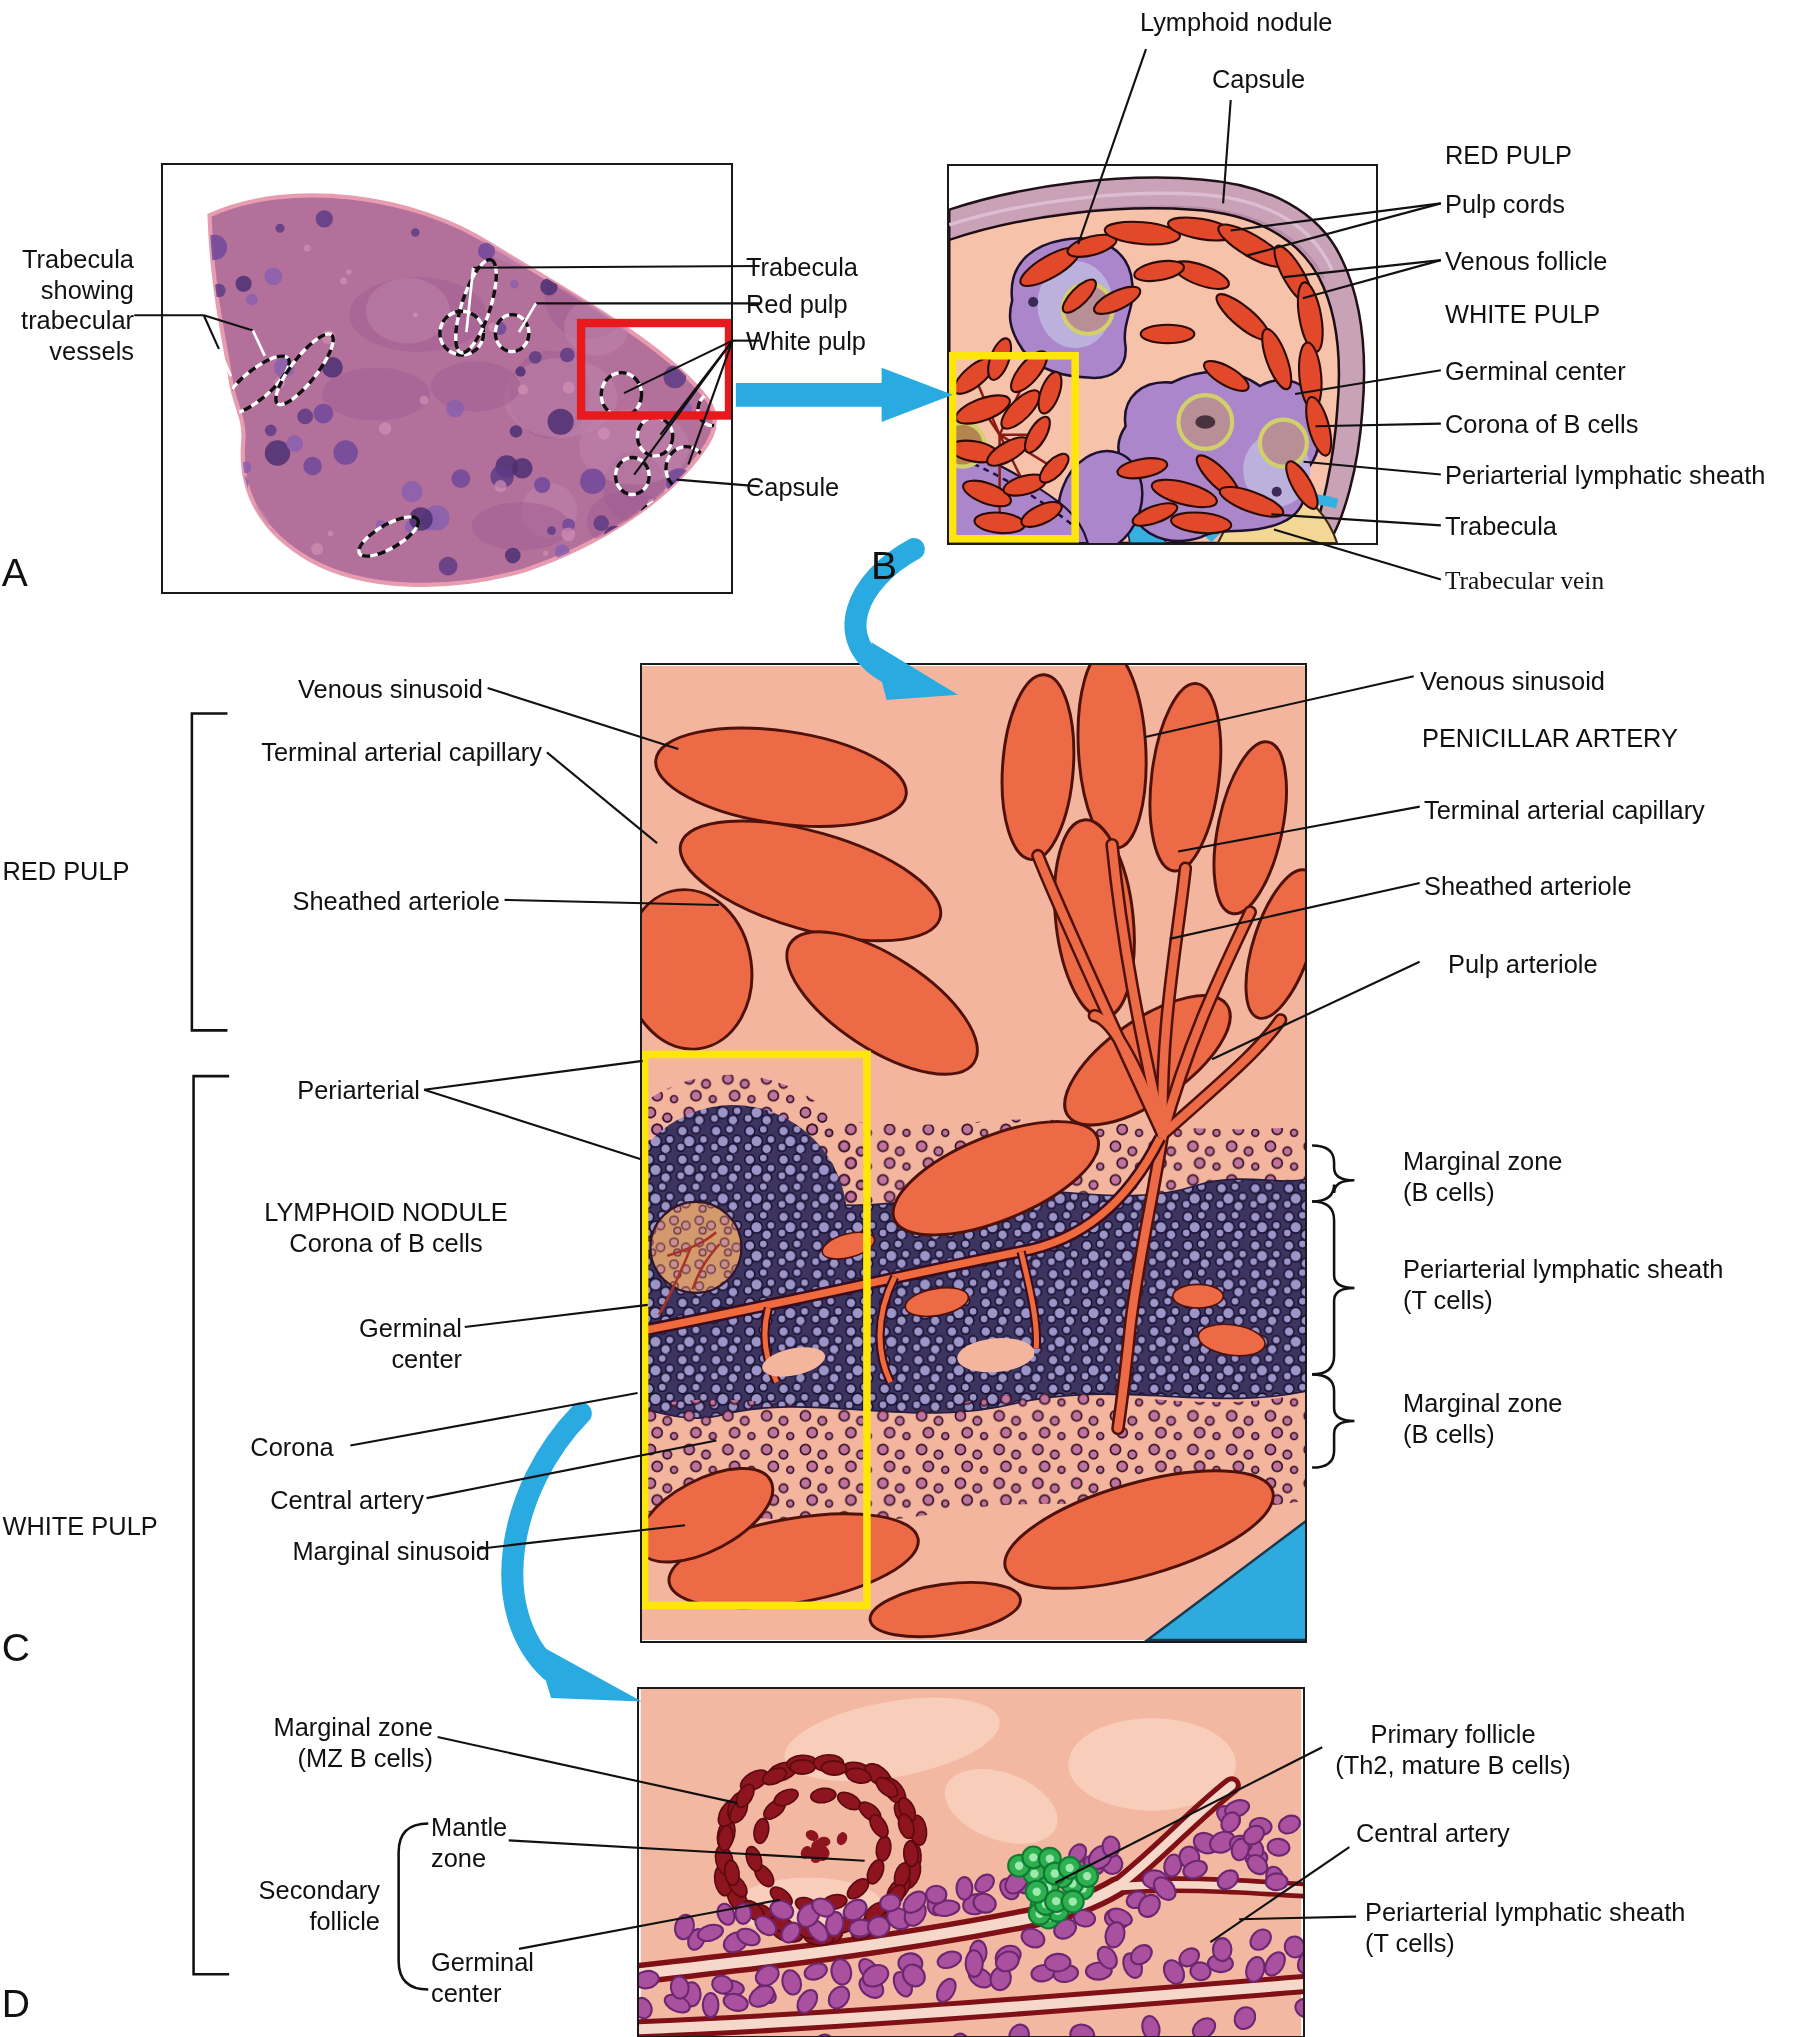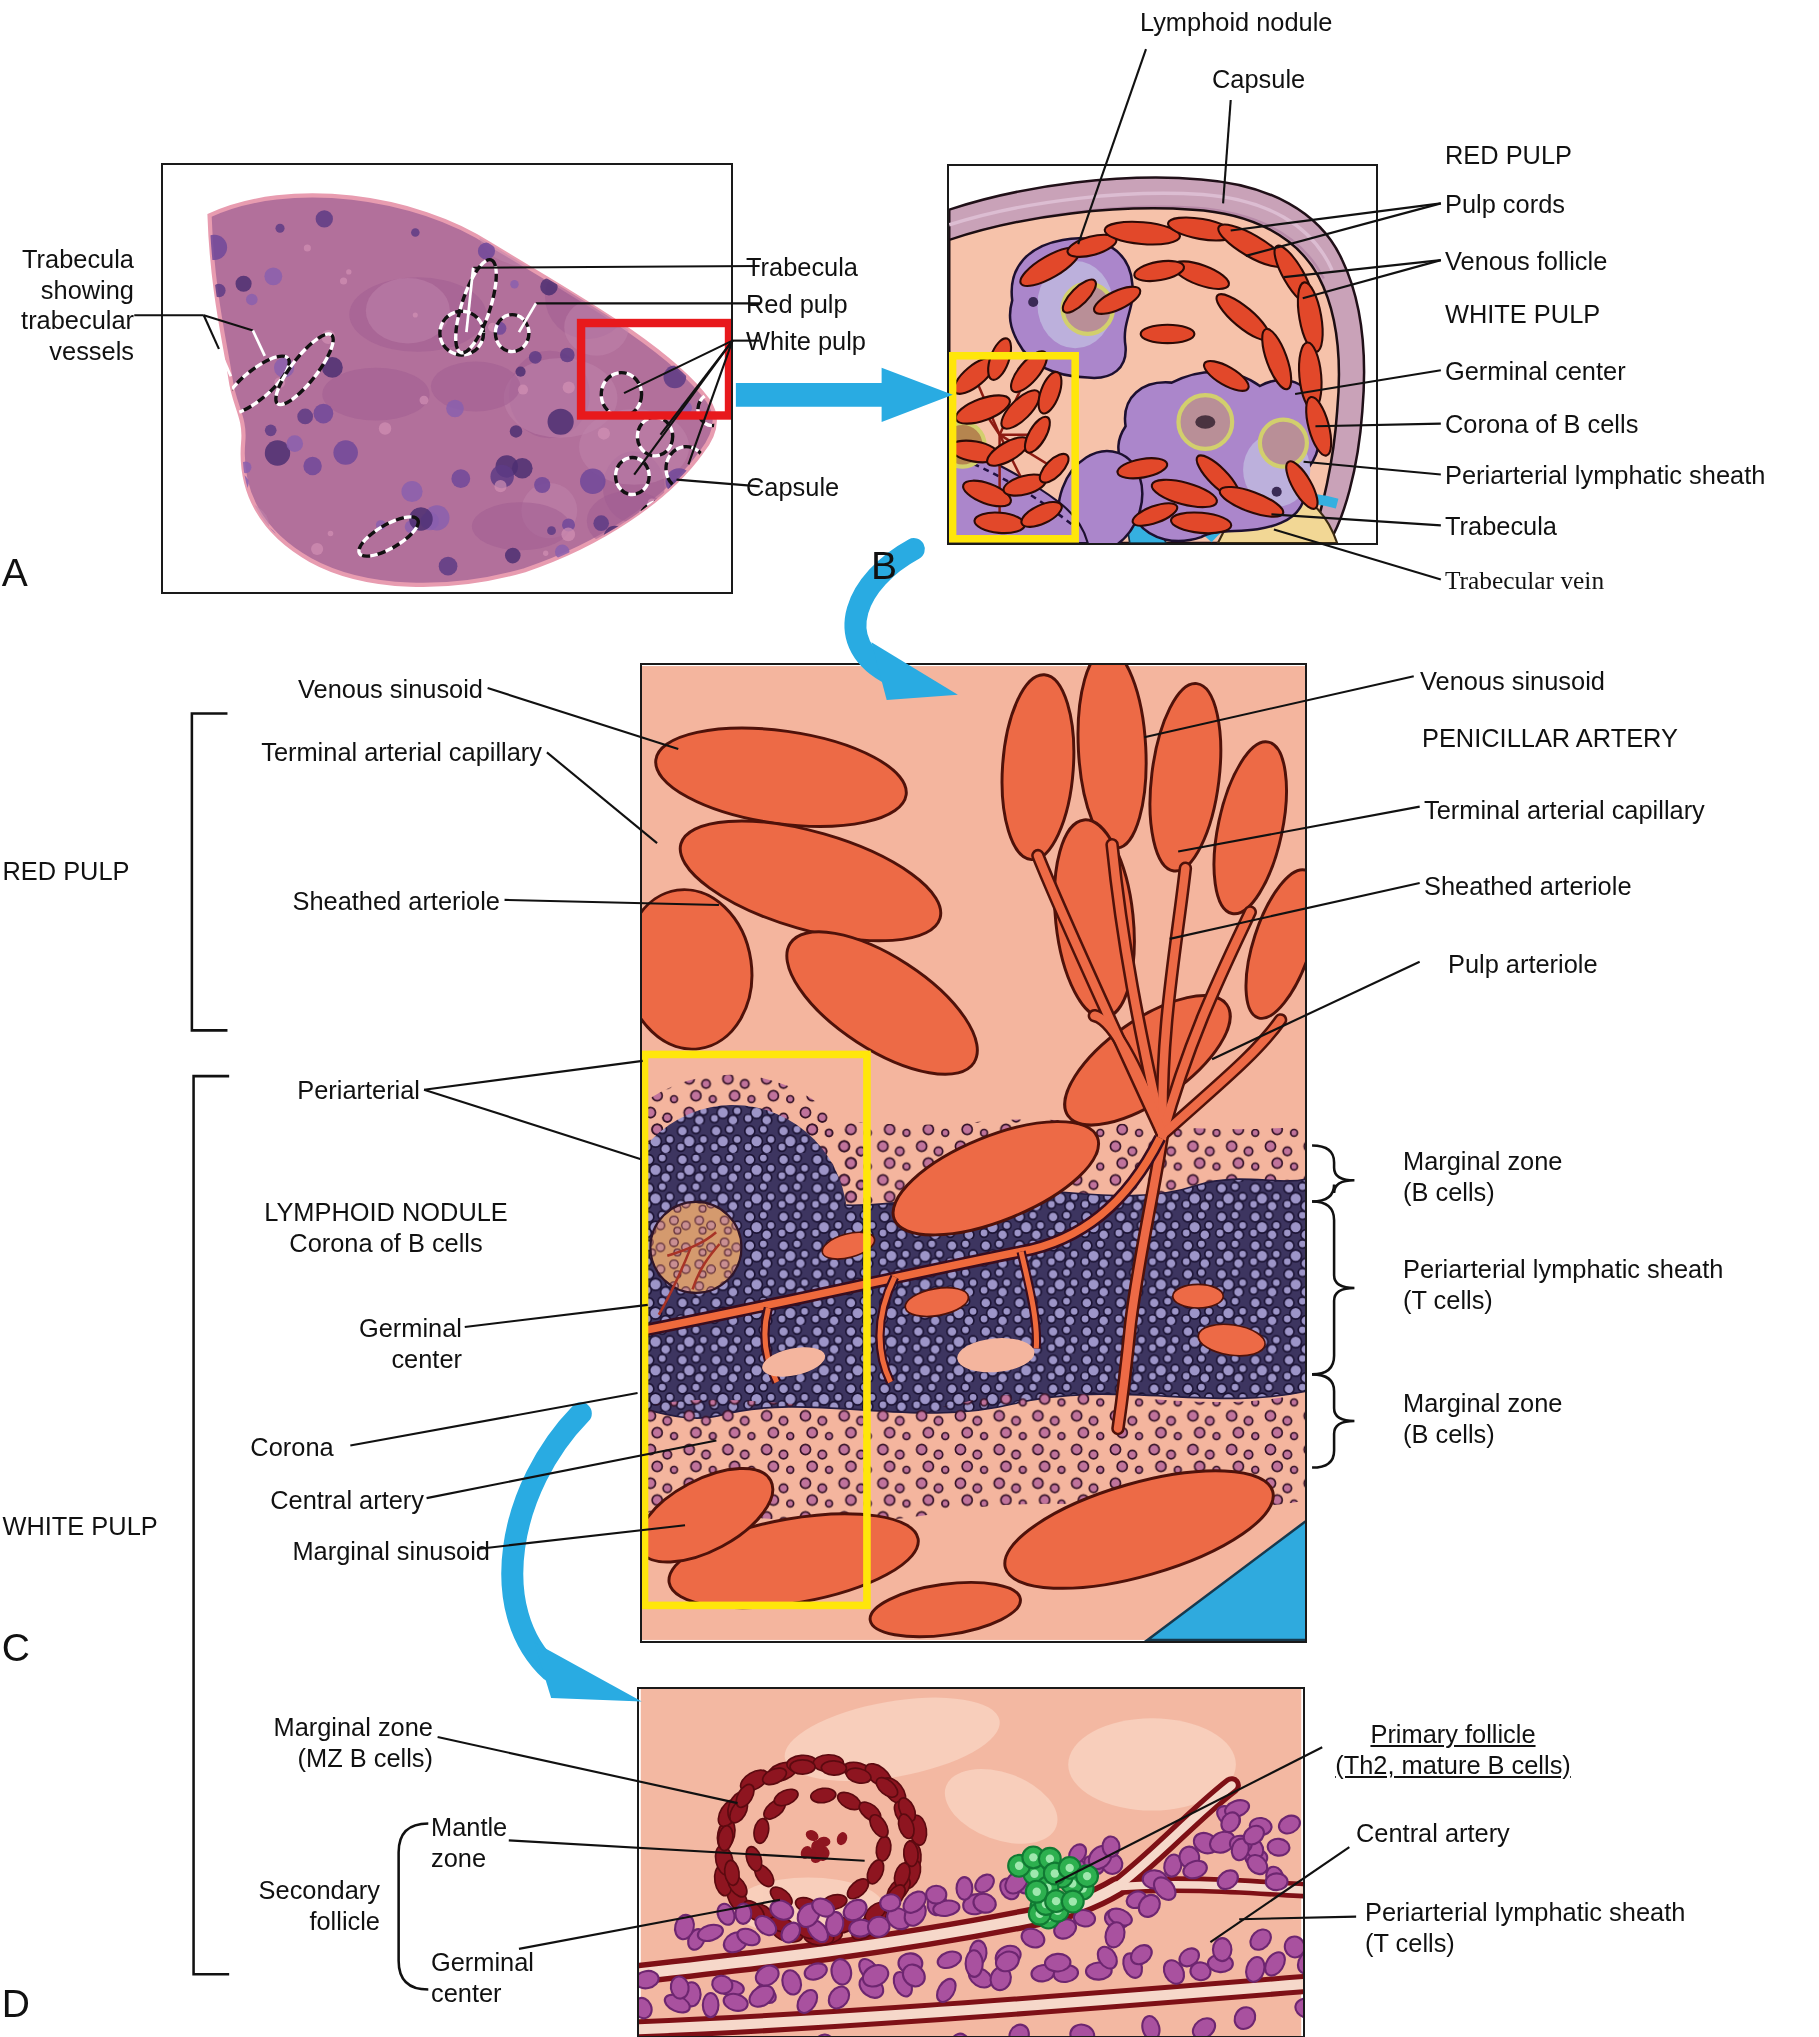--- a/index.html
+++ b/index.html
@@ -760,20 +760,20 @@
 (B cells)</div>
 
   <div class="lbl r" style="left:247px;top:1712px;width:186px;">Marginal zone
 (MZ B cells)</div>
   <div class="lbl r" style="left:210px;top:1875px;width:170px;">Secondary
 follicle</div>
   <div class="lbl" style="left:431px;top:1812px;">Mantle
 zone</div>
   <div class="lbl" style="left:431px;top:1947px;">Germinal
 center</div>
-  <div class="lbl c" style="left:1309px;top:1719px;width:288px;text-decoration:underline;">Primary follicle
+  <div class="lbl c" style="left:1309px;top:1719px;width:288px;">Primary follicle
 (Th2, mature B cells)</div>
   <div class="lbl" style="left:1356px;top:1818px;">Central artery</div>
   <div class="lbl" style="left:1365px;top:1897px;">Periarterial lymphatic sheath
 (T cells)</div>
   <div class="letter" style="left:1.7px;top:1982px;">D</div>
 </div>
 
 
 </body></html>

